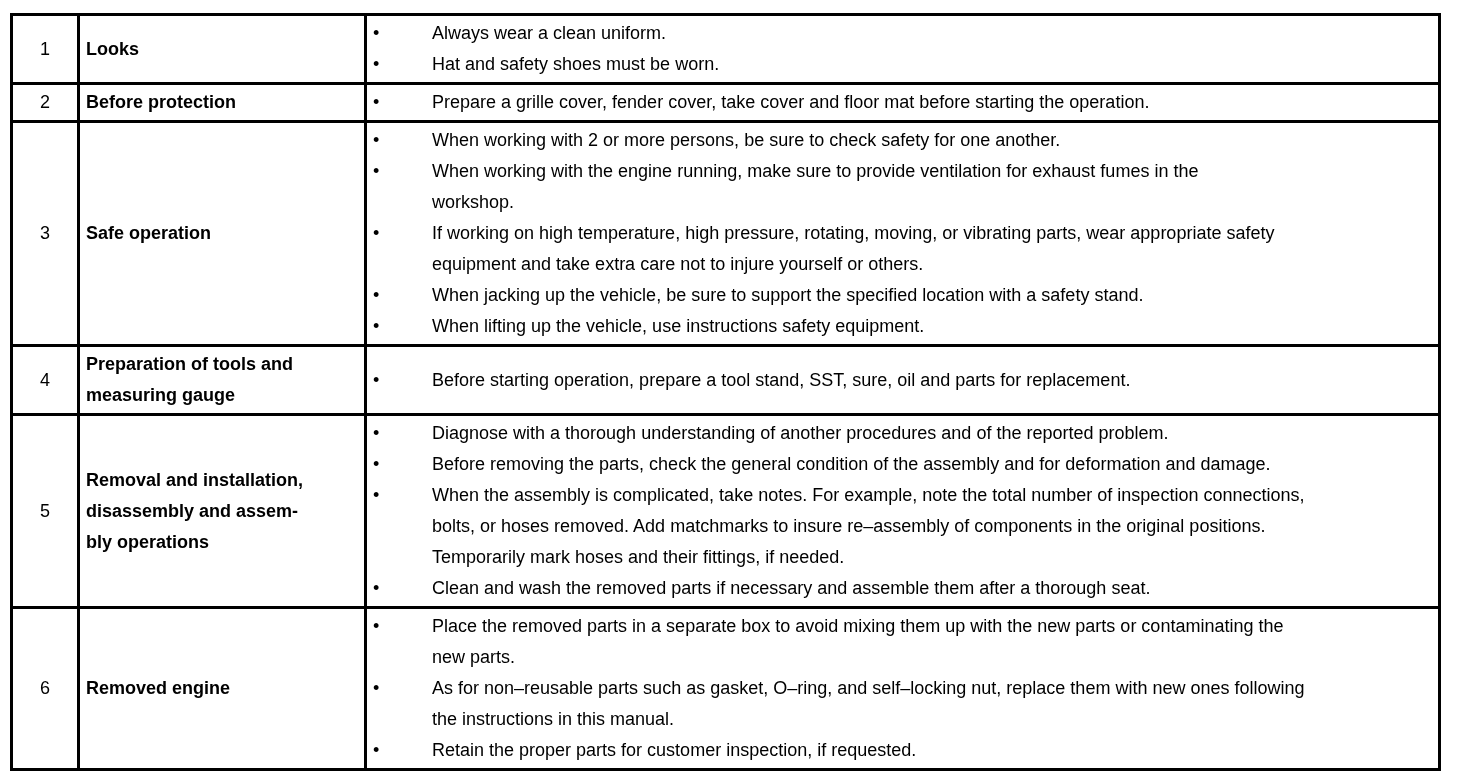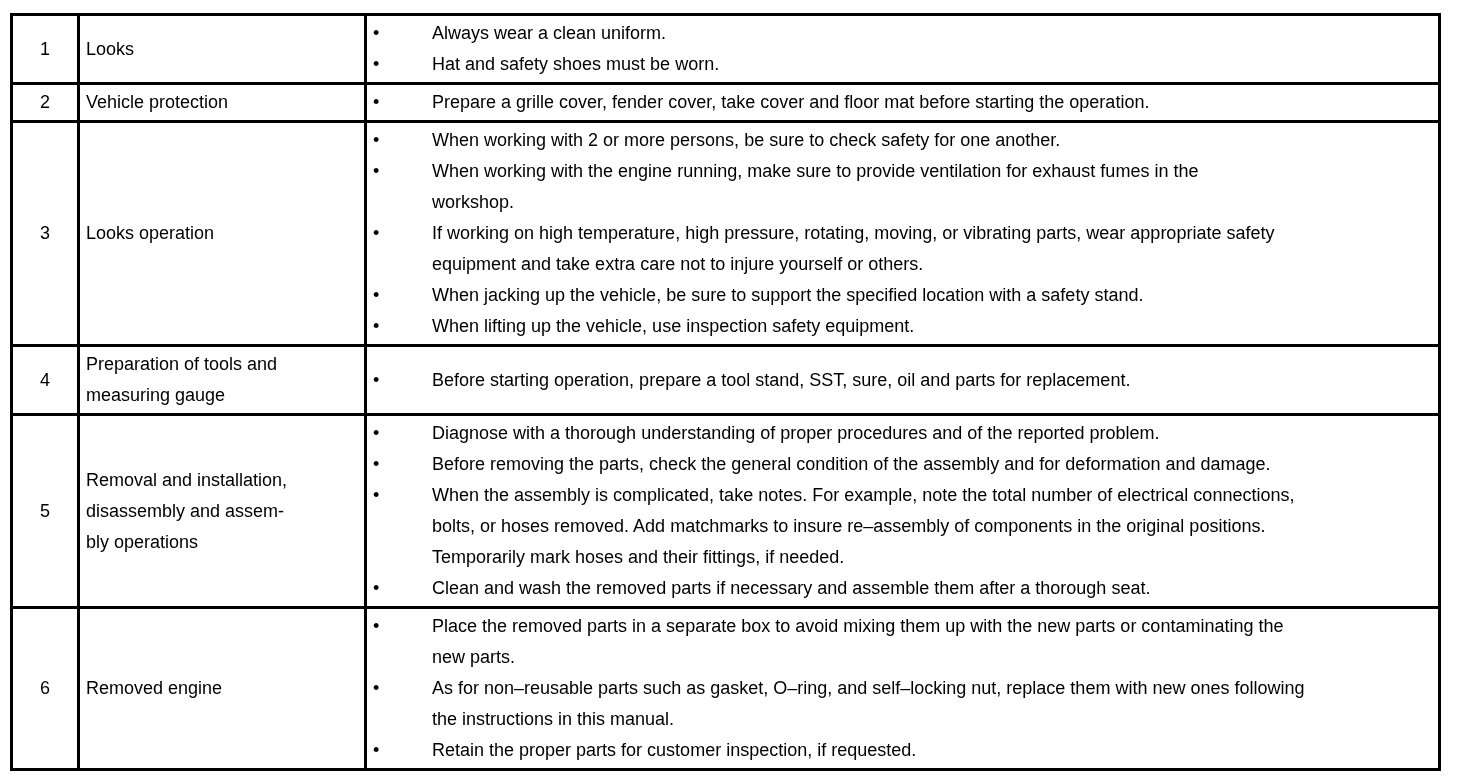--- a/index.html
+++ b/index.html
@@ -30,20 +30,21 @@
     overflow: hidden;
   }
   td.col-num {
     width: 52px;
     text-align: center;
   }
   td.col-cat {
     width: 272px;
     padding-left: 9px;
     white-space: pre-line;
+    font-weight: bold;
   }
   td.col-desc {
     padding: 3px 10px 3px 8px;
   }
   ul.bullets {
     list-style: none;
     margin: 0;
     padding: 0;
   }
   li.bullet {
@@ -79,34 +80,34 @@
             <li class="bullet">
                 <span class="dot">•</span>
                 <span class="btext">Hat and safety shoes must be worn.</span>
               </li>
           </ul>
         </td>
       </tr>
 
       <tr style="height:35px;">
         <td class="col-num">2</td>
-        <td class="col-cat">Vehicle protection</td>
+        <td class="col-cat">Before protection</td>
         <td class="col-desc">
           <ul class="bullets">
             <li class="bullet">
                 <span class="dot">•</span>
                 <span class="btext">Prepare a grille cover, fender cover, take cover and floor mat before starting the operation.</span>
               </li>
           </ul>
         </td>
       </tr>
 
       <tr style="height:221px;">
         <td class="col-num">3</td>
-        <td class="col-cat">Looks operation</td>
+        <td class="col-cat">Safe operation</td>
         <td class="col-desc">
           <ul class="bullets">
             <li class="bullet">
                 <span class="dot">•</span>
                 <span class="btext">When working with 2 or more persons, be sure to check safety for one another.</span>
               </li>
             <li class="bullet">
                 <span class="dot">•</span>
                 <span class="btext">When working with the engine running, make sure to provide ventilation for exhaust fumes in the
 workshop.</span>
@@ -115,21 +116,21 @@
                 <span class="dot">•</span>
                 <span class="btext">If working on high temperature, high pressure, rotating, moving, or vibrating parts, wear appropriate safety
 equipment and take extra care not to injure yourself or others.</span>
               </li>
             <li class="bullet">
                 <span class="dot">•</span>
                 <span class="btext">When jacking up the vehicle, be sure to support the specified location with a safety stand.</span>
               </li>
             <li class="bullet">
                 <span class="dot">•</span>
-                <span class="btext">When lifting up the vehicle, use inspection safety equipment.</span>
+                <span class="btext">When lifting up the vehicle, use instructions safety equipment.</span>
               </li>
           </ul>
         </td>
       </tr>
 
       <tr style="height:65px;">
         <td class="col-num">4</td>
         <td class="col-cat">Preparation of tools and
 measuring gauge</td>
         <td class="col-desc">
@@ -144,29 +145,29 @@
 
       <tr style="height:183px;">
         <td class="col-num">5</td>
         <td class="col-cat">Removal and installation,
 disassembly and assem-
 bly operations</td>
         <td class="col-desc">
           <ul class="bullets">
             <li class="bullet">
                 <span class="dot">•</span>
-                <span class="btext">Diagnose with a thorough understanding of proper procedures and of the reported problem.</span>
+                <span class="btext">Diagnose with a thorough understanding of another procedures and of the reported problem.</span>
               </li>
             <li class="bullet">
                 <span class="dot">•</span>
                 <span class="btext">Before removing the parts, check the general condition of the assembly and for deformation and damage.</span>
               </li>
             <li class="bullet">
                 <span class="dot">•</span>
-                <span class="btext">When the assembly is complicated, take notes. For example, note the total number of electrical connections,
+                <span class="btext">When the assembly is complicated, take notes. For example, note the total number of inspection connections,
 bolts, or hoses removed. Add matchmarks to insure re–assembly of components in the original positions.
 Temporarily mark hoses and their fittings, if needed.</span>
               </li>
             <li class="bullet">
                 <span class="dot">•</span>
                 <span class="btext">Clean and wash the removed parts if necessary and assemble them after a thorough seat.</span>
               </li>
           </ul>
         </td>
       </tr>

